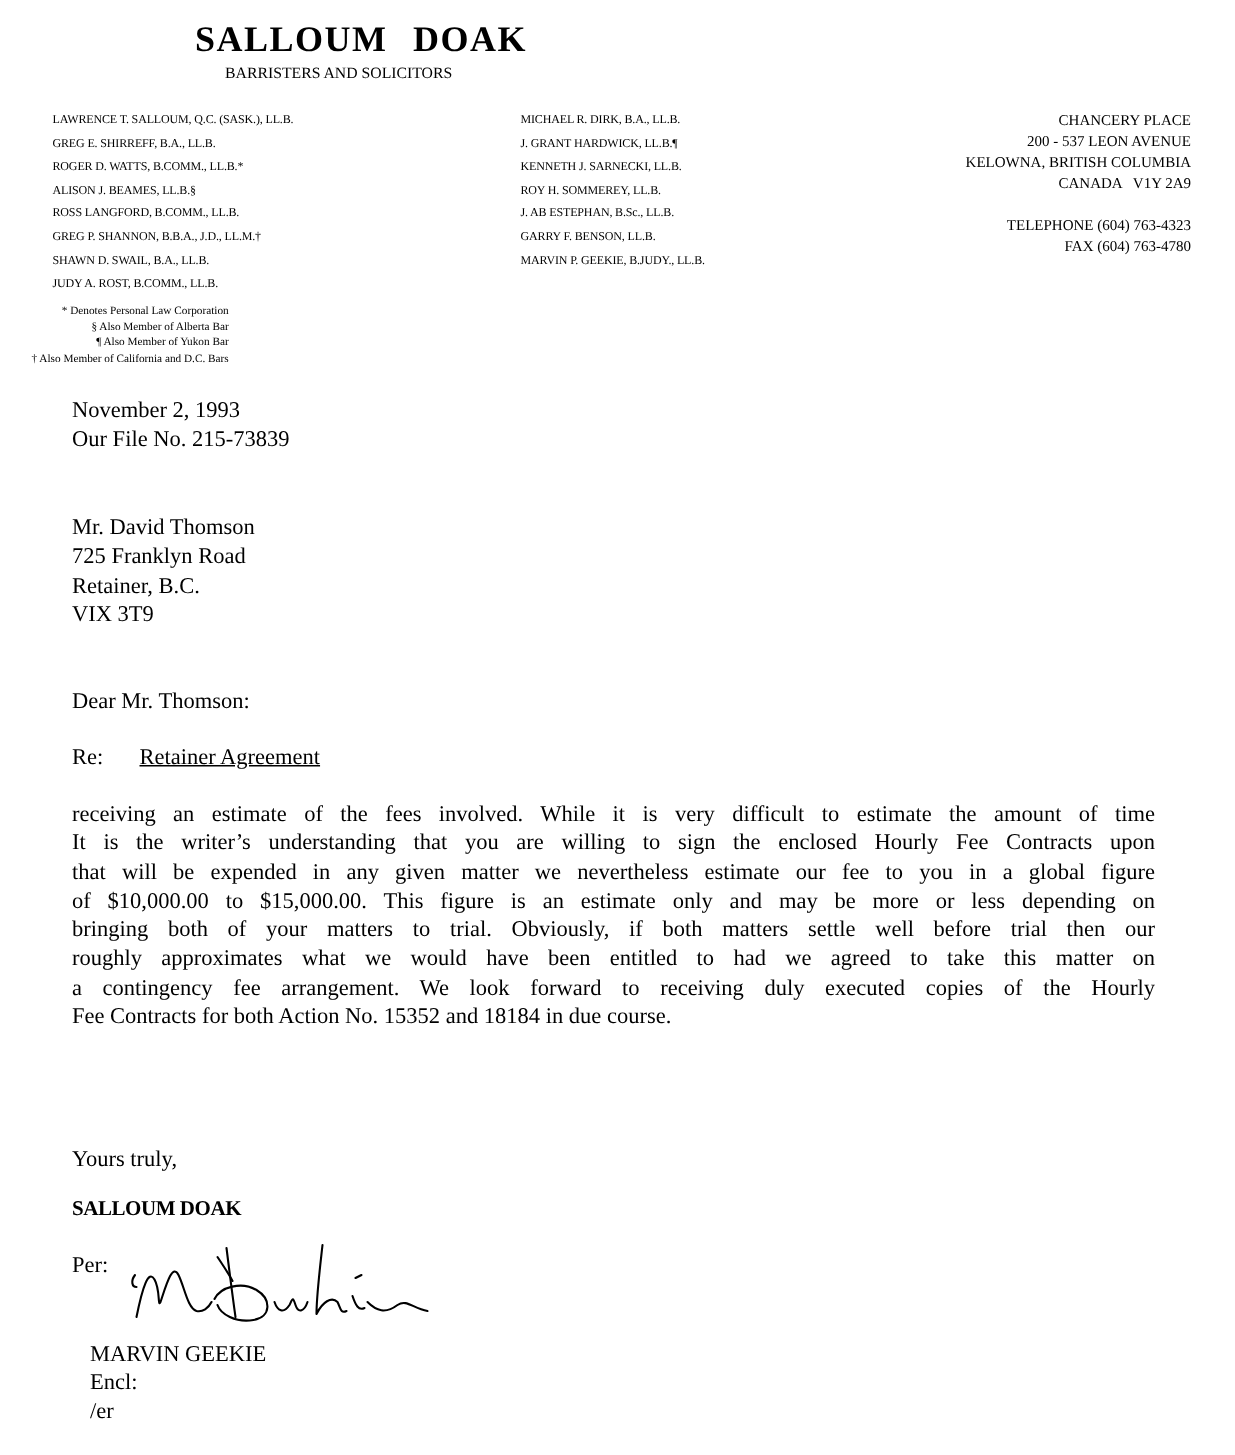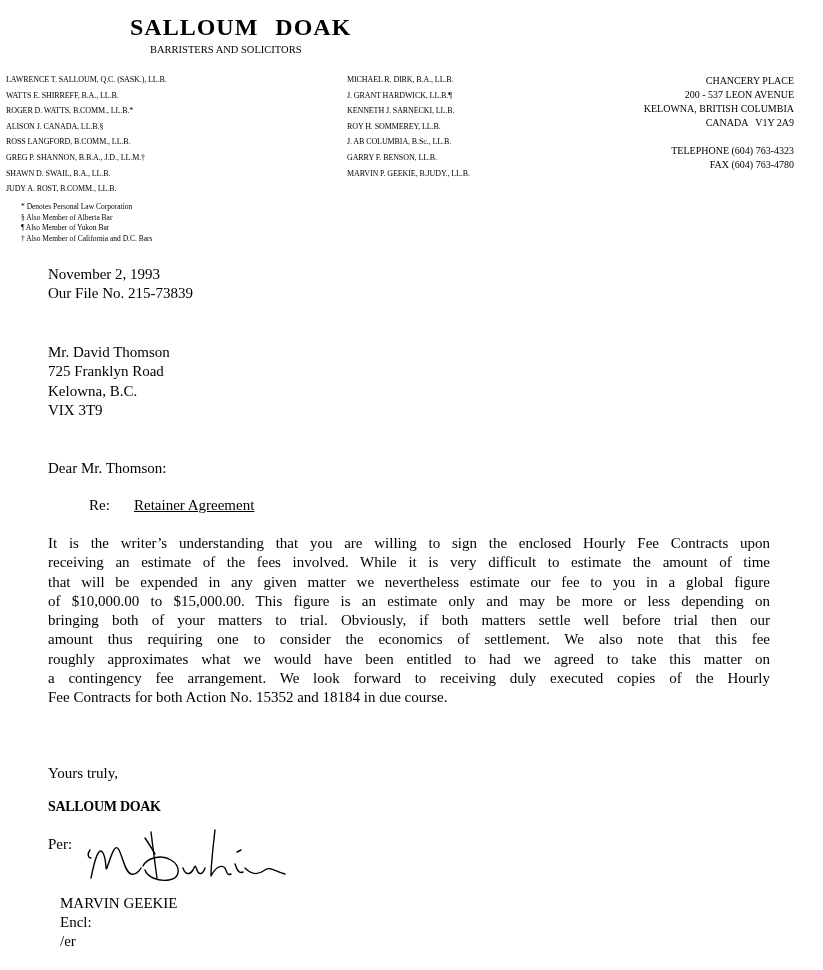--- a/index.html
+++ b/index.html
@@ -1,64 +1,64 @@
 <!DOCTYPE html>
 <html><head>
 <meta charset="utf-8">
 <style>
   html, body { margin: 0; padding: 0; background: #ffffff; }
   body { width: 823px; height: 970px; position: relative; overflow: hidden; color: #000; font-family: "Liberation Serif", "DejaVu Serif", serif; }
   .abs { position: absolute; }
   .firm-name { left: 130px; top: 14px; font-size: 24px; font-weight: bold; letter-spacing: 1px; word-spacing: 10px; white-space: nowrap; }
   .firm-sub { left: 150px; top: 44px; font-size: 10.5px; font-weight: normal; white-space: nowrap; }
   .partners { font-size: 8px; line-height: 15.6px; white-space: nowrap; letter-spacing: -0.1px; }
-  .partners-left { left: 6px; top: 72px; }
+  .partners-left { left: 35px; top: 72px; }
   .partners-mid { left: 347px; top: 72px; }
   .address { right: 29px; top: 74px; text-align: right; font-size: 10px; line-height: 14px; white-space: nowrap; margin-left: 40px; }
   .address .gap { height: 14px; }
-  .notes { left: 21px; top: 202px; font-size: 7.5px; line-height: 10.5px; white-space: nowrap; }
+  .notes { left: 21px; top: 202px; font-size: 7.5px; line-height: 10.5px; white-space: nowrap; text-align: right; }
   .body-text { font-size: 15px; line-height: 19.3px; }
   .date-block { left: 48px; top: 265px; }
   .recipient { left: 48px; top: 343px; }
   .salutation { left: 48px; top: 459px; }
   .re-line { left: 48px; top: 496px; white-space: nowrap; }
-  .re-line .re-label { display: inline-block; width: 45px; margin-left: 41px; }
+  .re-line .re-label { display: inline-block; width: 45px; }
   .re-line .re-subject { text-decoration: underline; text-align: right; }
   .para { left: 48px; top: 534px; width: 722px; text-align: justify; }
   .para span { display: block; text-align: justify; text-align-last: justify; height: 19.3px; white-space: nowrap; }
   .para span.last { text-align-last: left; }
   .closing { left: 48px; top: 764px; }
   .signoff-firm { left: 48px; top: 799px; font-weight: bold; font-size: 14px; letter-spacing: -0.3px; }
   .per { left: 48px; top: 835px; }
   .signature { left: 85px; top: 828px; width: 210px; height: 60px; }
   .signer { left: 60px; top: 894px; line-height: 19px; }
 </style>
 </head>
 <body>
 
 <div class="abs firm-name">SALLOUM  DOAK</div>
 <div class="abs firm-sub">BARRISTERS AND SOLICITORS</div>
 
 <div class="abs partners partners-left">
   <div>LAWRENCE T. SALLOUM, Q.C. (SASK.), LL.B.</div>
-  <div>WATTS E. SHIRREFF, B.A., LL.B.</div>
+  <div>GREG E. SHIRREFF, B.A., LL.B.</div>
   <div>ROGER D. WATTS, B.COMM., LL.B.*</div>
-  <div>ALISON J. CANADA, LL.B.§</div>
+  <div>ALISON J. BEAMES, LL.B.§</div>
   <div>ROSS LANGFORD, B.COMM., LL.B.</div>
   <div>GREG P. SHANNON, B.B.A., J.D., LL.M.†</div>
   <div>SHAWN D. SWAIL, B.A., LL.B.</div>
   <div>JUDY A. ROST, B.COMM., LL.B.</div>
 </div>
 
 <div class="abs partners partners-mid">
   <div>MICHAEL R. DIRK, B.A., LL.B.</div>
   <div>J. GRANT HARDWICK, LL.B.¶</div>
   <div>KENNETH J. SARNECKI, LL.B.</div>
   <div>ROY H. SOMMEREY, LL.B.</div>
-  <div>J. AB COLUMBIA, B.Sc., LL.B.</div>
+  <div>J. AB ESTEPHAN, B.Sc., LL.B.</div>
   <div>GARRY F. BENSON, LL.B.</div>
   <div>MARVIN P. GEEKIE, B.JUDY., LL.B.</div>
 </div>
 
 <div class="abs address">
   <div>CHANCERY PLACE</div>
   <div>200 - 537 LEON AVENUE</div>
   <div>KELOWNA, BRITISH COLUMBIA</div>
   <div style="white-space:pre;">CANADA   V1Y 2A9</div>
   <div class="gap"></div>
@@ -74,37 +74,36 @@
 </div>
 
 <div class="abs body-text date-block">
   <div>November 2, 1993</div>
   <div>Our File No. 215-73839</div>
 </div>
 
 <div class="abs body-text recipient">
   <div>Mr. David Thomson</div>
   <div>725 Franklyn Road</div>
-  <div>Kelowna, B.C.</div>
+  <div>Retainer, B.C.</div>
   <div>VIX 3T9</div>
 </div>
 
 <div class="abs body-text salutation">Dear Mr. Thomson:</div>
 
 <div class="abs body-text re-line">
   <span class="re-label">Re:</span><span class="re-subject">Retainer Agreement</span>
 </div>
 
 <div class="abs body-text para">
+  <span>receiving an estimate of the fees involved.  While it is very difficult to estimate the amount of time</span>
   <span>It is the writer’s understanding that you are willing to sign the enclosed Hourly Fee Contracts upon</span>
-  <span>receiving an estimate of the fees involved.  While it is very difficult to estimate the amount of time</span>
   <span>that will be expended in any given matter we nevertheless estimate our fee to you in a global figure</span>
   <span>of $10,000.00 to $15,000.00.  This figure is an estimate only and may be more or less depending on</span>
   <span>bringing both of your matters to trial.  Obviously, if both matters settle well before trial then our</span>
-  <span>amount thus requiring one to consider the economics of settlement.  We also note that this fee</span>
   <span>roughly approximates what we would have been entitled to had we agreed to take this matter on</span>
   <span>a contingency fee arrangement.  We look forward to receiving duly executed copies of the Hourly</span>
   <span class="last">Fee Contracts for both Action No. 15352 and 18184 in due course.</span>
 </div>
 
 <div class="abs body-text closing">Yours truly,</div>
 <div class="abs signoff-firm">SALLOUM DOAK</div>
 <div class="abs body-text per">Per:</div>
 
 <svg class="abs signature" viewBox="0 0 210 60" fill="none" stroke="#000" stroke-width="1.4" stroke-linecap="round" stroke-linejoin="round">

